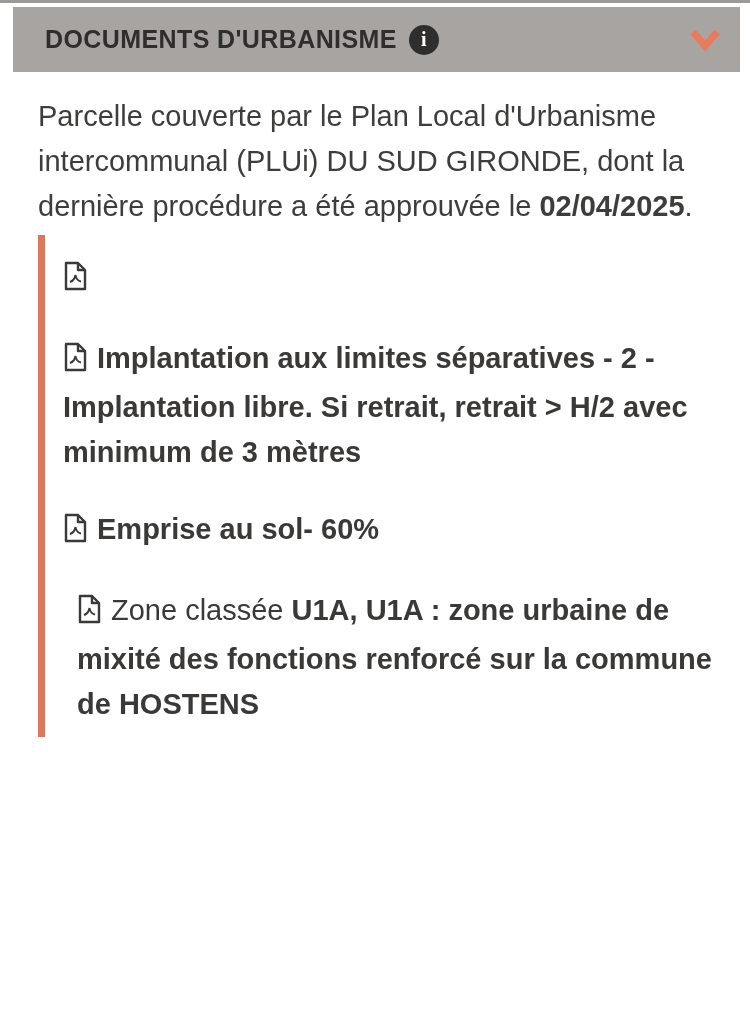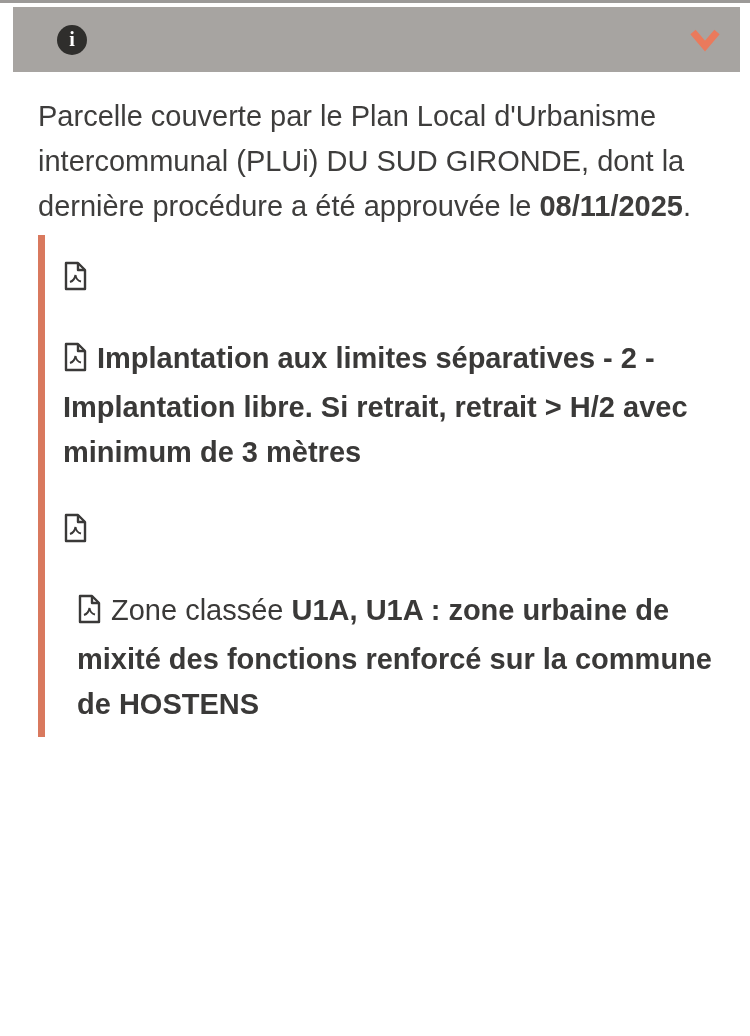--- a/index.html
+++ b/index.html
@@ -82,48 +82,49 @@
     margin-right: 9px;
     color: #3a3938;
   }
 </style>
 </head>
 <body>
 
 <div class="top-divider"></div>
 
 <div class="section-header">
+  <span class="section-title">DOCUMENTS D'URBANISME</span>
   <span class="info-icon">i</span>
   <span class="chevron-icon">
     <svg width="34" height="26" viewBox="0 0 34 26" fill="none">
       <polyline points="5,5 17,19 29,5" stroke="currentColor" stroke-width="7" fill="none"></polyline>
     </svg>
   </span>
 </div>
 
-<p class="intro"><span>Parcelle couverte par le Plan Local d'Urbanisme intercommunal (PLUi) DU SUD GIRONDE, dont la dernière procédure a été approuvée le </span><strong>08/11/2025</strong><span>.</span></p>
+<p class="intro"><span>Parcelle couverte par le Plan Local d'Urbanisme intercommunal (PLUi) DU SUD GIRONDE, dont la dernière procédure a été approuvée le </span><strong>02/04/2025</strong><span>.</span></p>
 
 <ul class="doc-list">
   <li class="doc-item"><span class="pdf-icon"><svg width="25" height="30" viewBox="0 0 25 30" fill="none">
           <path d="M3 2 h12 l7 7 v19 h-19 z" stroke="currentColor" stroke-width="2.4" fill="none" stroke-linejoin="round"></path>
           <path d="M15 2 v7 h7" stroke="currentColor" stroke-width="2.4" fill="none" stroke-linejoin="round"></path>
           <path d="M7 21 c3 -1 5 -4 5.5 -7 c0.3 3 2.5 6 5.5 6.5" stroke="currentColor" stroke-width="2" fill="none"></path>
         </svg></span><span class="doc-normal"></span></li>
 
   <li class="doc-item"><span class="pdf-icon"><svg width="25" height="30" viewBox="0 0 25 30" fill="none">
           <path d="M3 2 h12 l7 7 v19 h-19 z" stroke="currentColor" stroke-width="2.4" fill="none" stroke-linejoin="round"></path>
           <path d="M15 2 v7 h7" stroke="currentColor" stroke-width="2.4" fill="none" stroke-linejoin="round"></path>
           <path d="M7 21 c3 -1 5 -4 5.5 -7 c0.3 3 2.5 6 5.5 6.5" stroke="currentColor" stroke-width="2" fill="none"></path>
         </svg></span><span class="doc-normal"></span><span class="doc-bold">Implantation aux limites séparatives - 2 - Implantation libre. Si retrait, retrait &gt; H/2 avec minimum de 3 mètres</span></li>
 
   <li class="doc-item"><span class="pdf-icon"><svg width="25" height="30" viewBox="0 0 25 30" fill="none">
           <path d="M3 2 h12 l7 7 v19 h-19 z" stroke="currentColor" stroke-width="2.4" fill="none" stroke-linejoin="round"></path>
           <path d="M15 2 v7 h7" stroke="currentColor" stroke-width="2.4" fill="none" stroke-linejoin="round"></path>
           <path d="M7 21 c3 -1 5 -4 5.5 -7 c0.3 3 2.5 6 5.5 6.5" stroke="currentColor" stroke-width="2" fill="none"></path>
-        </svg></span><span class="doc-normal"></span></li>
+        </svg></span><span class="doc-normal"></span><span class="doc-bold">Emprise au sol- 60%</span></li>
 
 
   <li class="doc-item"><span class="pdf-icon"><svg width="25" height="30" viewBox="0 0 25 30" fill="none">
           <path d="M3 2 h12 l7 7 v19 h-19 z" stroke="currentColor" stroke-width="2.4" fill="none" stroke-linejoin="round"></path>
           <path d="M15 2 v7 h7" stroke="currentColor" stroke-width="2.4" fill="none" stroke-linejoin="round"></path>
           <path d="M7 21 c3 -1 5 -4 5.5 -7 c0.3 3 2.5 6 5.5 6.5" stroke="currentColor" stroke-width="2" fill="none"></path>
         </svg></span><span class="doc-normal">Zone classée </span><span class="doc-bold">U1A, U1A : zone urbaine de mixité des fonctions renforcé sur la commune de HOSTENS</span></li>
 </ul>
 
 </body></html>

